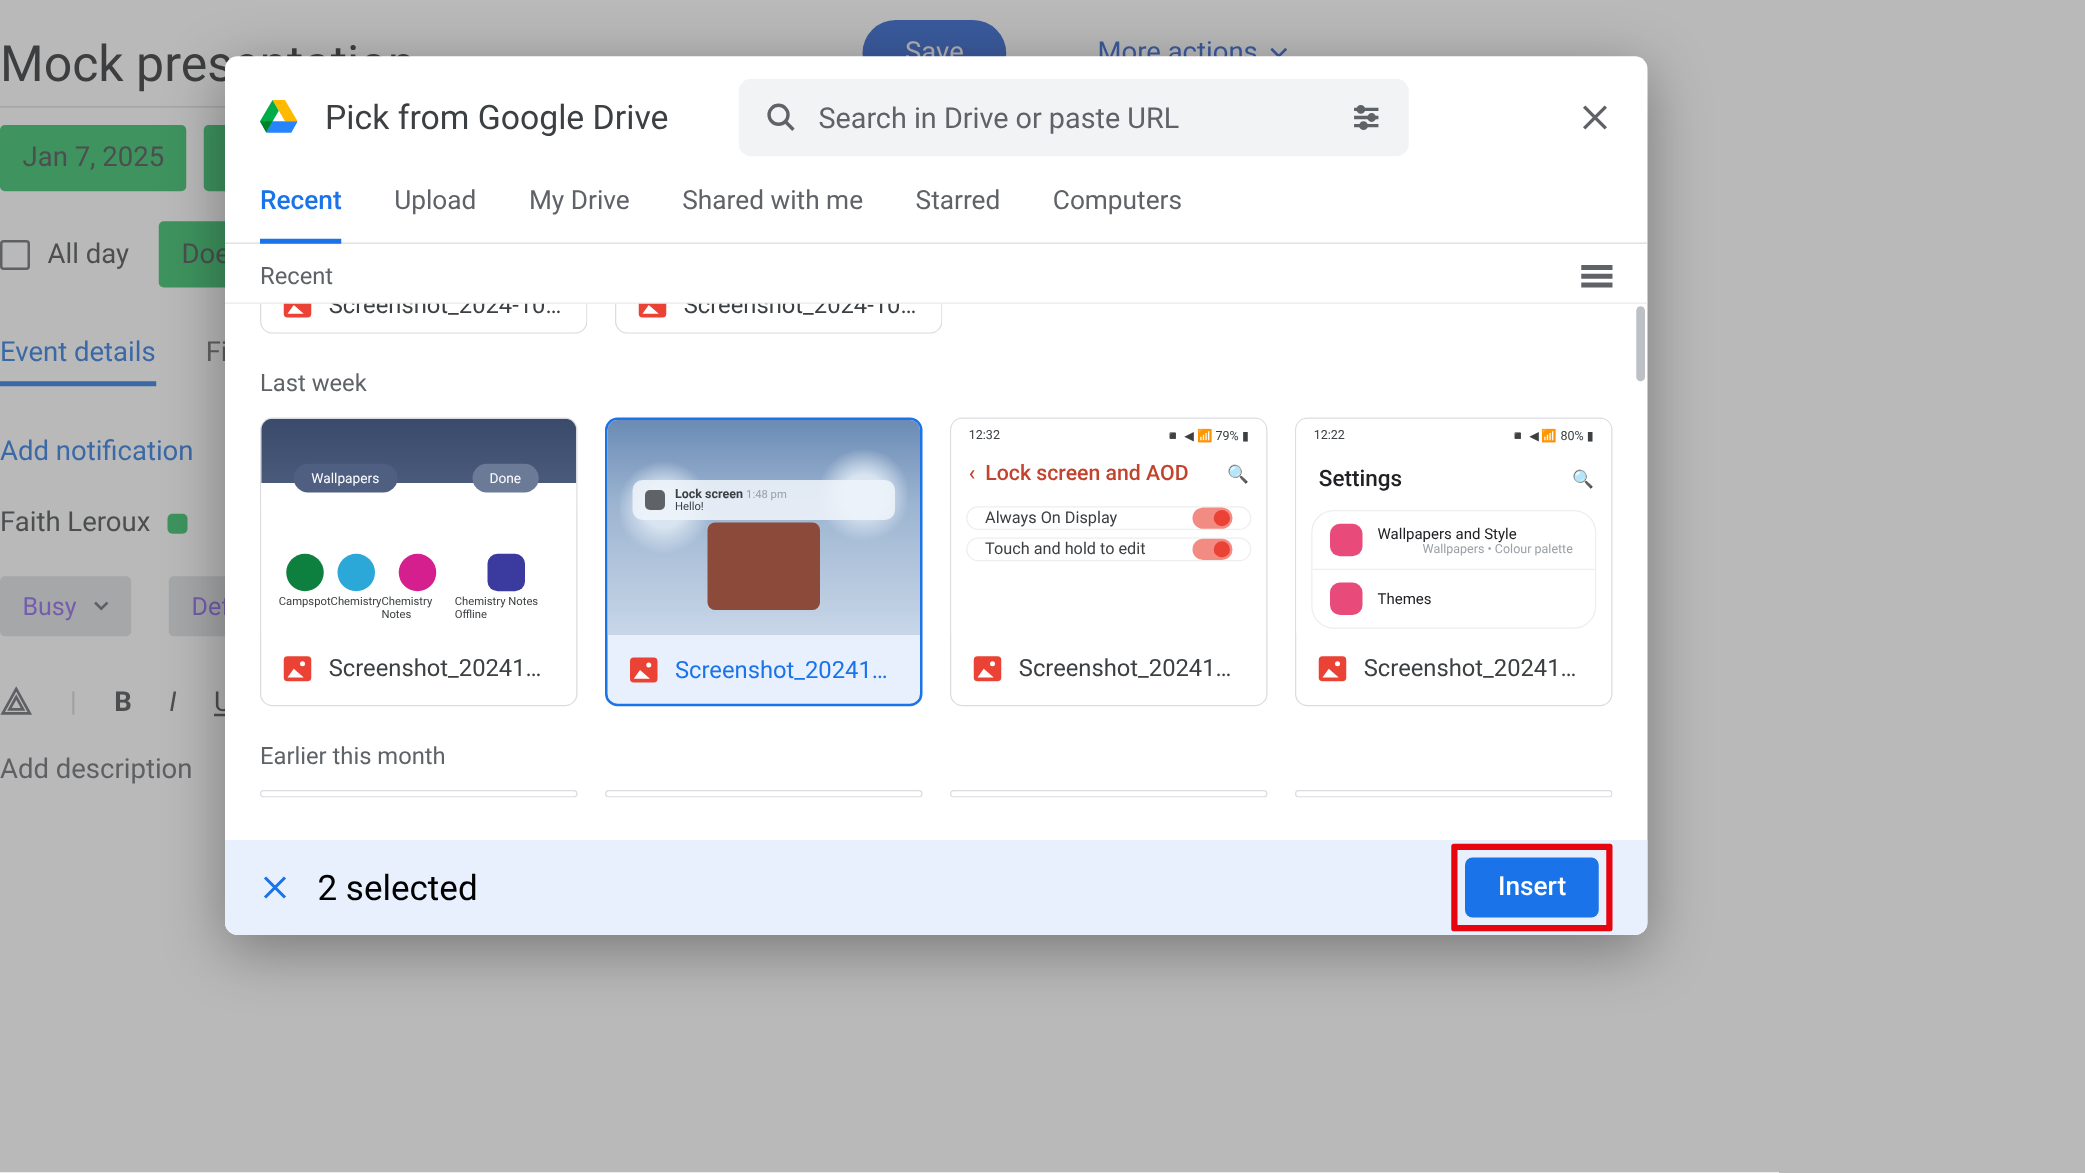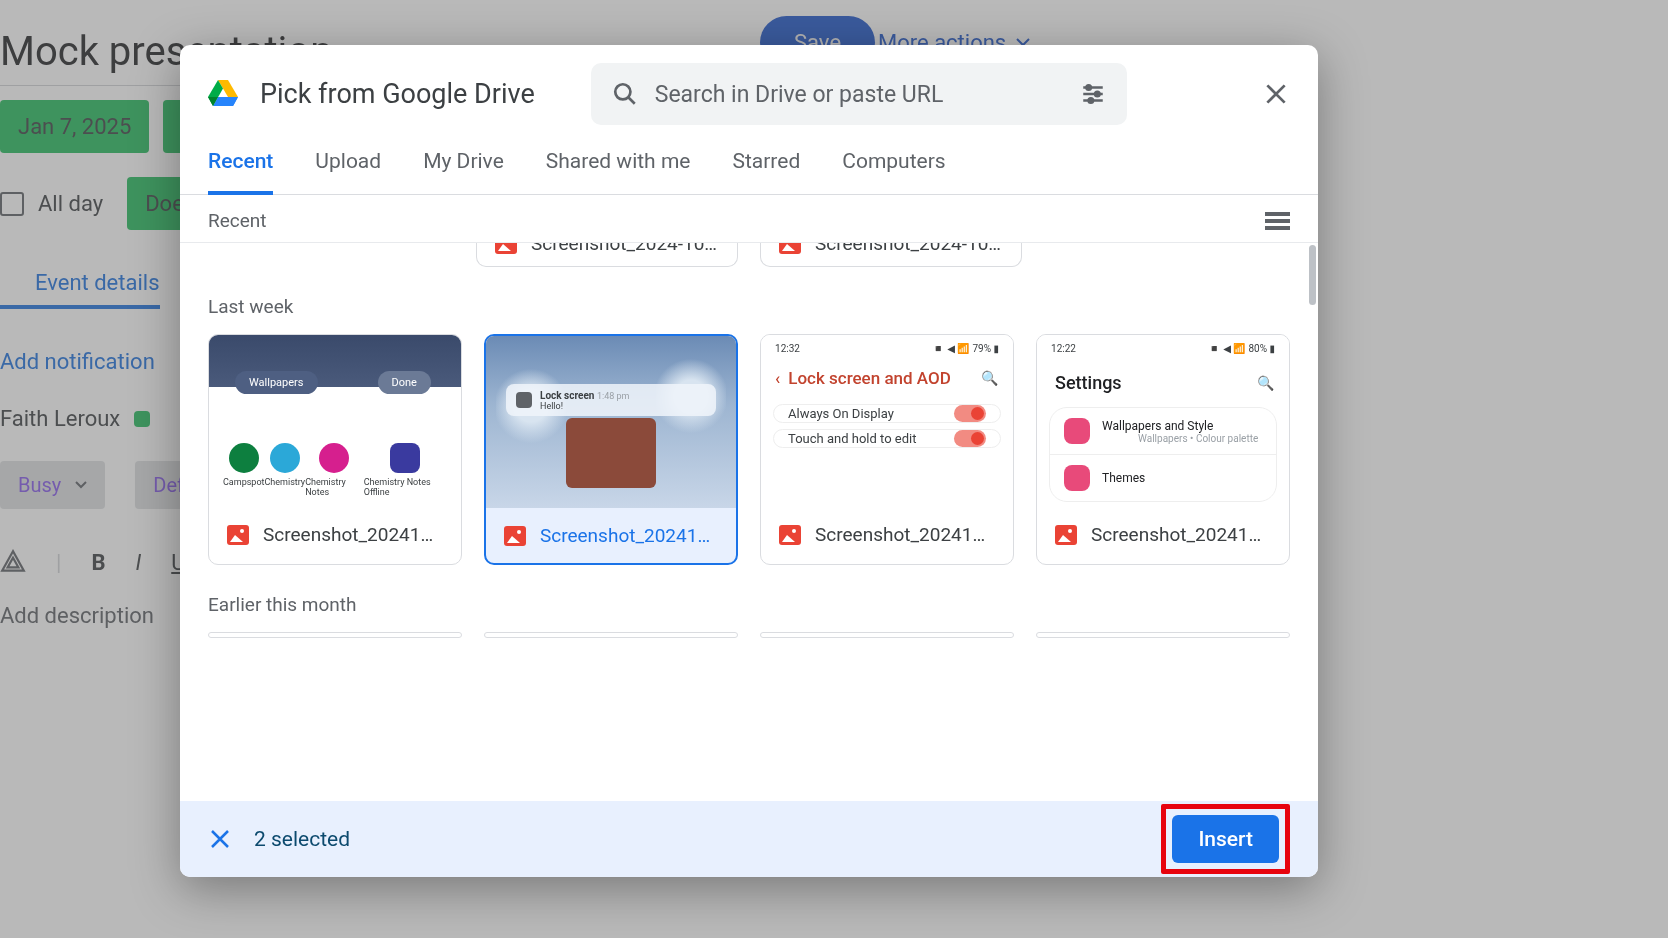--- a/index.html
+++ b/index.html
@@ -5,55 +5,55 @@
 * { box-sizing: border-box; margin: 0; padding: 0; font-family: 'Google Sans', Roboto, Arial, sans-serif; }
 body { width: 1668px; height: 938px; overflow: hidden; background: #fff; position: relative; }
 
 
 .bg { position: absolute; inset: 0; filter: grayscale(0) brightness(0.95); }
 .bg-overlay { position: absolute; inset: 0; background: rgba(100,100,100,0.45); z-index: 5; }
 
 .bg-title { font-size: 40px; color: #202124; padding: 28px 0 10px 0; border-bottom: 1px solid #dadce0; width: 560px; }
 .bg-row { display: flex; align-items: center; gap: 14px; margin-top: 14px; }
 .bg-chip { background: #22c55e; border-radius: 4px; padding: 14px 18px; font-size: 22px; color: #3c4043; }
-.bg-save { background: #1a56d6; color: #fff; border-radius: 999px; padding: 14px 34px; font-size: 22px; position: absolute; top: 16px; left: 760px; }
+.bg-save { background: #1a56d6; color: #fff; border-radius: 999px; padding: 14px 34px; font-size: 22px; position: absolute; top: 16px; left: 690px; }
 .bg-more { color: #1a56d6; font-size: 22px; position: absolute; top: 30px; left: 878px; display: flex; align-items: center; gap: 10px; }
 .bg-check { width: 24px; height: 24px; border: 2px solid #5f6368; border-radius: 3px; }
 .bg-tabs { display: flex; gap: 40px; margin-top: 40px; font-size: 22px; }
-.bg-tab-active { color: #1a73e8; border-bottom: 4px solid #1a73e8; padding-bottom: 10px; padding-left: 35px; }
+.bg-tab-active { color: #1a73e8; border-bottom: 4px solid #1a73e8; padding-bottom: 10px; }
 .bg-link { color: #1a73e8; font-size: 22px; margin-top: 40px; display: block; }
 .bg-user { display: flex; align-items: center; gap: 14px; margin-top: 32px; font-size: 22px; color: #3c4043; }
 .status-dot { width: 22px; height: 22px; border-radius: 50%; background: #1aa260; }
 .bg-select { display: flex; align-items: center; gap: 14px; background: #e8eaed; border-radius: 4px; padding: 12px 18px; font-size: 20px; color: #8b5cf6; margin-right: 16px; }
 .bg-toolbar { display: flex; align-items: center; gap: 30px; margin-top: 40px; font-size: 22px; color: #3c4043; }
 .bg-desc { margin-top: 28px; font-size: 22px; color: #5f6368; }
 
 
-.modal { position: absolute; top: 45px; left: 180px; width: 1138px; height: 832px; background: #fff; border-radius: 10px; box-shadow: 0 12px 48px rgba(0,0,0,.35); z-index: 10; display: flex; flex-direction: column; overflow: hidden; }
+.modal { position: absolute; top: 45px; left: 180px; width: 1138px; height: 703px; background: #fff; border-radius: 10px; box-shadow: 0 12px 48px rgba(0,0,0,.35); z-index: 10; display: flex; flex-direction: column; overflow: hidden; }
 
 .modal-header { display: flex; align-items: center; padding: 18px 28px 0 28px; gap: 22px; }
 .drive-logo { width: 30px; height: 28px; position: relative; }
 .modal-title { font-size: 27px; color: #3c4043; font-weight: 400; flex-shrink: 0; }
 .search-box { flex: 0 0 auto; margin-left: 34px; display: flex; align-items: center; background: #f1f3f4; border-radius: 10px; height: 62px; width: 536px; padding: 0 20px; gap: 16px; }
 .search-box input { border: none; background: transparent; font-size: 23px; color: #5f6368; outline: none; flex: 1; }
 .search-box input::placeholder { color: #5f6368; }
 .icon-btn { width: 28px; height: 28px; display: flex; align-items: center; justify-content: center; color: #5f6368; cursor: pointer; }
 .close-btn { margin-left: auto; }
 
 .tabs { display: flex; gap: 42px; padding: 24px 28px 0 28px; border-bottom: 1px solid #dadce0; }
 .tab { font-size: 21px; color: #5f6368; padding-bottom: 18px; cursor: pointer; }
 .tab.active { color: #1a73e8; border-bottom: 4px solid #1a73e8; margin-bottom: -1px; font-weight: 500; }
 
 .subheader { display: flex; align-items: center; justify-content: space-between; padding: 14px 28px 10px 28px; font-size: 19px; color: #5f6368; }
 .list-icon { display: flex; flex-direction: column; gap: 3px; cursor: pointer; }
 .list-icon span { width: 25px; height: 4px; background: #5f6368; }
 
 .content { flex: 1; overflow-y: auto; padding: 0 28px 0 28px; position: relative; border-top: 1px solid #e8eaed; }
 
-.partial-row { display: flex; gap: 22px; margin-top: -8px; justify-content: center; }
+.partial-row { display: flex; gap: 22px; margin-top: -8px; }
 .partial-card { width: 262px; height: 32px; border: 1px solid #dadce0; border-radius: 0 0 10px 10px; border-top: none; display: flex; align-items: center; padding: 0 18px 14px 18px; gap: 14px; }
 .partial-card .fname { font-size: 19px; color: #3c4043; white-space: nowrap; overflow: hidden; text-overflow: ellipsis; }
 
 .section-label { font-size: 19px; color: #5f6368; margin: 28px 0 16px 0; }
 
 .grid { display: flex; gap: 22px; }
 .card { width: 262px; border: 1px solid #dadce0; border-radius: 10px; overflow: hidden; cursor: pointer; background: #fff; }
 .card.selected { border: 2px solid #1a73e8; background: #e8f0fe; }
 .thumb { height: 172px; background: #f1f3f4; position: relative; overflow: hidden; }
 .card-footer { display: flex; align-items: center; gap: 14px; padding: 16px 18px; }
@@ -86,21 +86,21 @@
 .toggle::after { content:''; position:absolute; right:2px; top:2px; width:13px; height:13px; background:#ea4335; border-radius:50%; }
 .settings-card { margin:0 12px; background:#fff; border:1px solid #eee; border-radius:18px; overflow:hidden; }
 .set-item { display:flex; align-items:center; gap:12px; padding:10px 14px; }
 .set-ic { width:26px; height:26px; border-radius:8px; }
 .set-txt .t { font-size:12px; color:#202124; }
 .set-txt .s { font-size:10px; color:#9aa0a6;margin-left:36px; }
 
 
 .footer { height: 76px; background: #e8f0fe; display: flex; align-items: center; padding: 0 28px; gap: 22px; }
 .footer-close { color: #1a73e8; cursor: pointer; }
-.footer-text { font-size: 21px; color: #0c4a6e; }
+.footer-text { font-size: 28px; color: #000000; }
 .insert-wrap { margin-left: auto; border: 5px solid #e7040f; padding: 6px; border-radius: 2px; }
 .insert-btn { background: #1a73e8; color: #fff; border: none; font-size: 21px; font-weight: 500; padding: 12px 26px; border-radius: 6px; cursor: pointer; }
 
 
 .scroll-hint { position:absolute; right:2px; top:200px; width:7px; height:60px; background:#bdc1c6; border-radius:4px; }
 
 svg { display: block; }
 </style>
 </head>
 <body>

